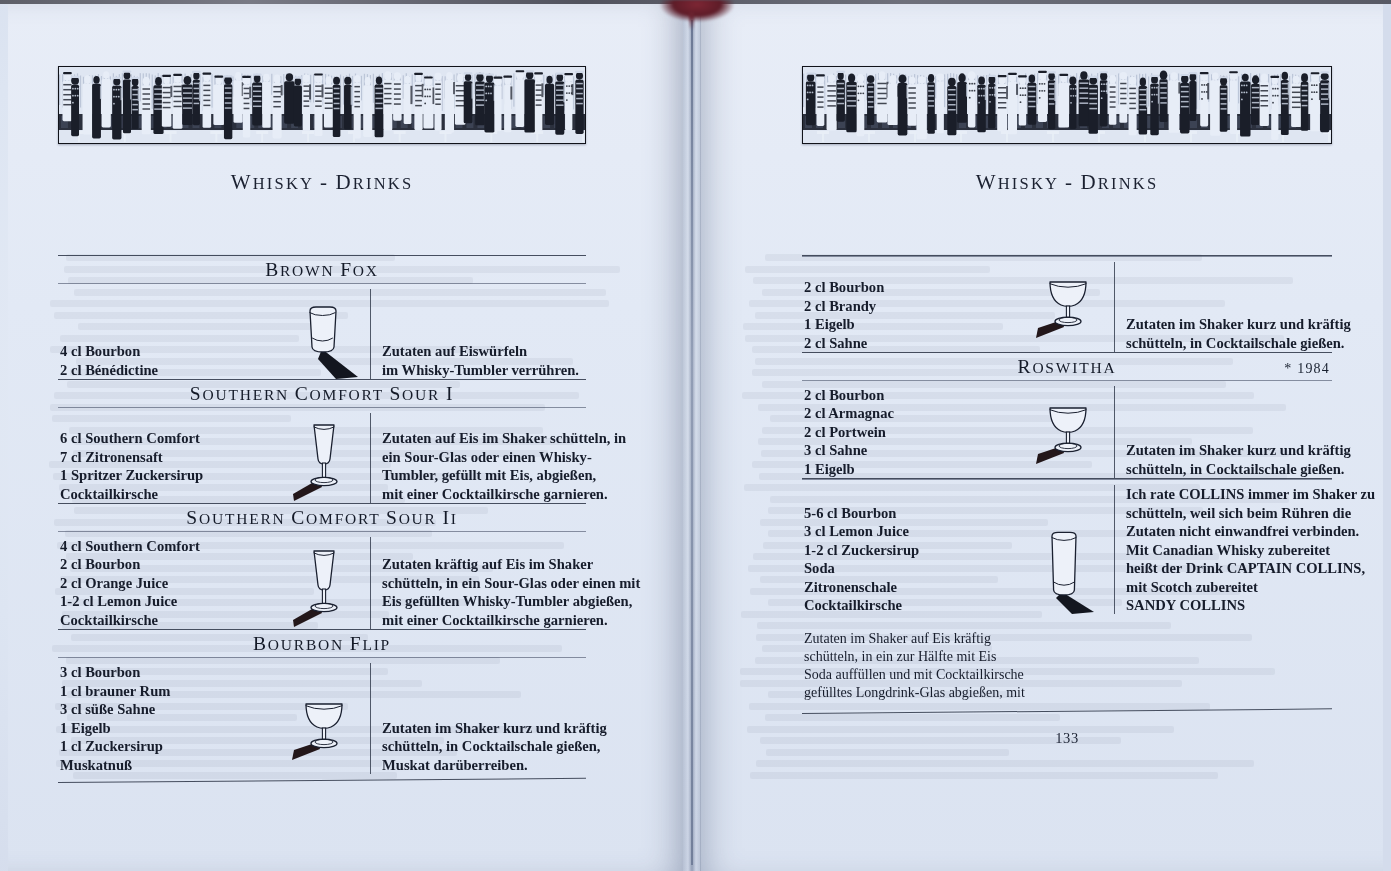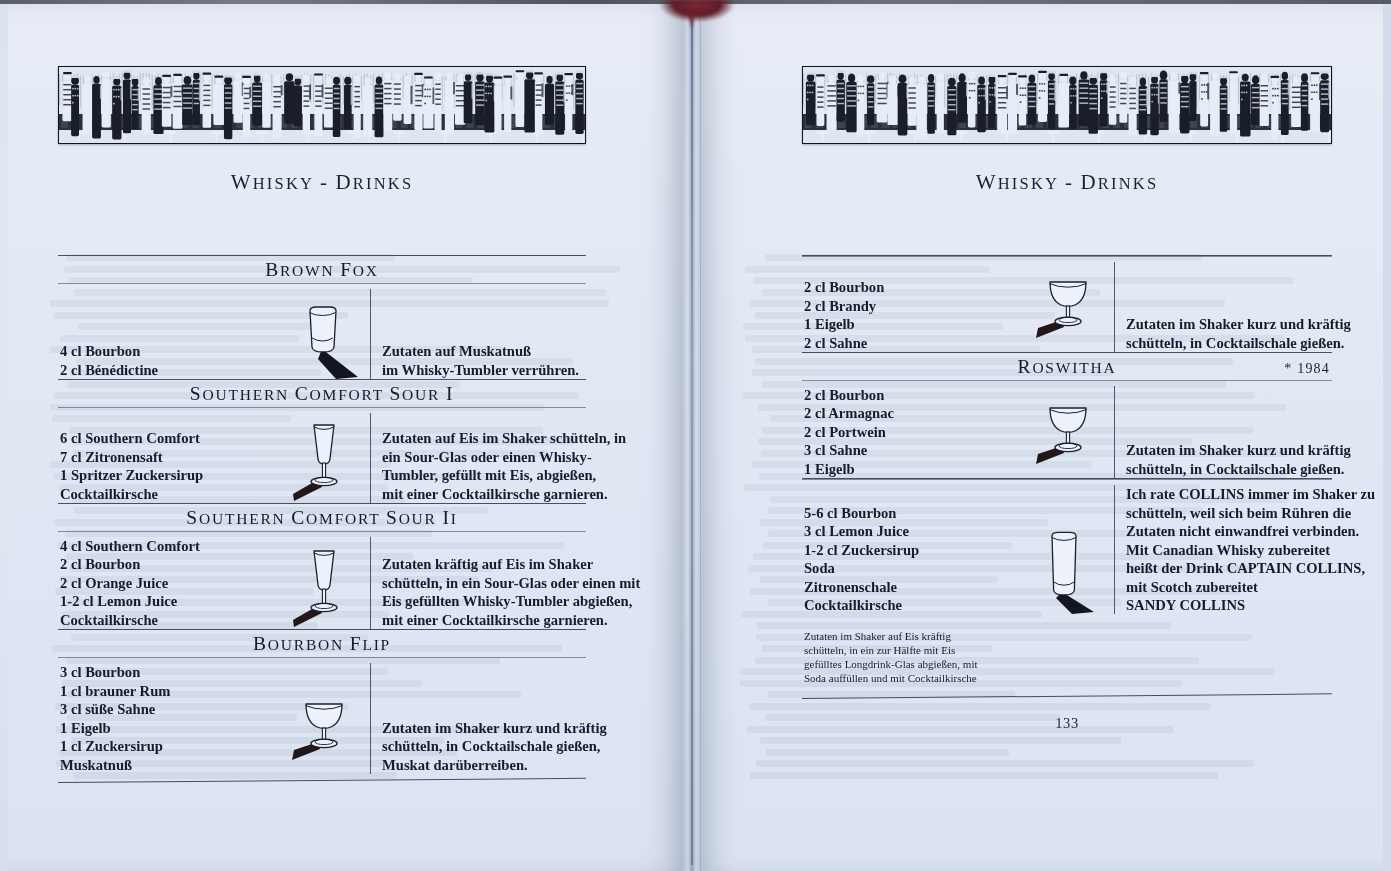--- a/index.html
+++ b/index.html
@@ -137,21 +137,21 @@
   }
   .instructions{
     flex:1;
     font-size:14.6px;line-height:1.265;
     color:#161c2b;
     padding-left:2px;
   }
   .instructions div{white-space:nowrap;}
 
   .extra{
-    font-size:11px;line-height:1.265;color:#161c2b;
+    font-size:14px;line-height:1.265;color:#161c2b;
     padding:16px 0 4px 2px;width:270px;
   }
   .extra div{white-space:nowrap;}
 
   .pagenum{
     text-align:center;font-size:14.5px;color:#1b2233;
     letter-spacing:.6px;margin-top:16px;
   }
 
   
@@ -870,21 +870,21 @@
             <div class="glasscell">
               <svg width="78" height="90" viewBox="0 0 78 90">
       <path d="M30 58 L66 86 L44 88 L26 68 Z" fill="#13161f"></path>
       <path d="M18 20 q0 -4 6 -4 h14 q6 0 6 4 l-2 36 q-0.4 5 -11 5 q-10.6 0 -11 -5 Z" fill="#edf1f9" stroke="#1a2030" stroke-width="1.3" stroke-linejoin="round"></path>
       <path d="M17.5 21.5 q5 3 13 3 q8 0 13 -3" fill="none" stroke="#1a2030" stroke-width="1"></path>
       <path d="M20.2 47 q4.6 3 10.3 3 q5.7 0 10.3 -3" fill="none" stroke="#1a2030" stroke-width="1"></path>
     </svg>
             </div>
             <div class="divider"></div>
             <div class="instructions">
-              <div>Zutaten auf Muskatnuß</div>
+              <div>Zutaten auf Eiswürfeln</div>
               <div>im Whisky-Tumbler verrühren.</div>
             </div>
           </div>
         </div>
         <div class="recipe">
           <div class="rule"></div>
           <div class="rhead"><span class="cap">S</span>OUTHERN <span class="cap">C</span>OMFORT <span class="cap">S</span>OUR <span class="cap">I</span></div>
           <div class="rule-thin"></div>
           <div class="rbody">
             <div class="ingredients">
@@ -1694,22 +1694,22 @@
               <div>Zutaten nicht einwandfrei verbinden.</div>
               <div>Mit Canadian Whisky zubereitet</div>
               <div>heißt der Drink CAPTAIN COLLINS,</div>
               <div>mit Scotch zubereitet</div>
               <div>SANDY COLLINS</div>
             </div>
           </div>
           <div class="extra">
             <div>Zutaten im Shaker auf Eis kräftig</div>
             <div>schütteln, in ein zur Hälfte mit Eis</div>
+            <div>Soda auffüllen und mit Cocktailkirsche</div>
             <div>gefülltes Longdrink-Glas abgießen, mit</div>
-            <div>Soda auffüllen und mit Cocktailkirsche</div>
           </div>
         </div>
         <div class="rule curve" style="transform:rotate(-0.5deg);margin-top:8px;"></div>
       </div>
     <div class="pagenum">133</div>
   </div>
 
 </div>
 
 </body></html>

